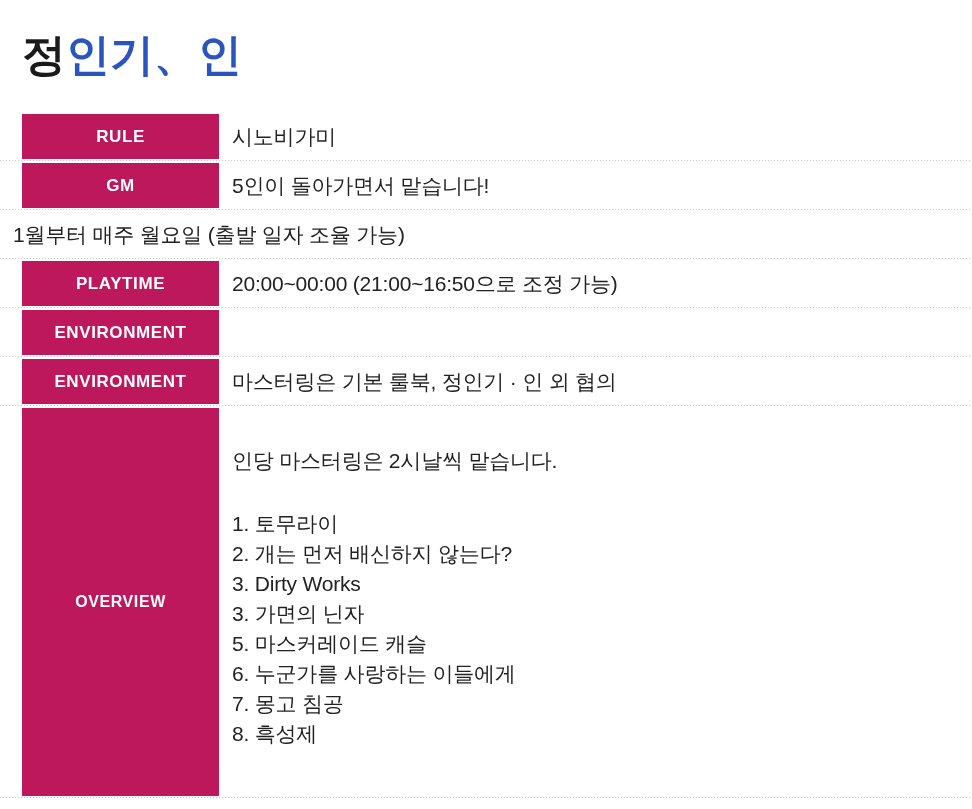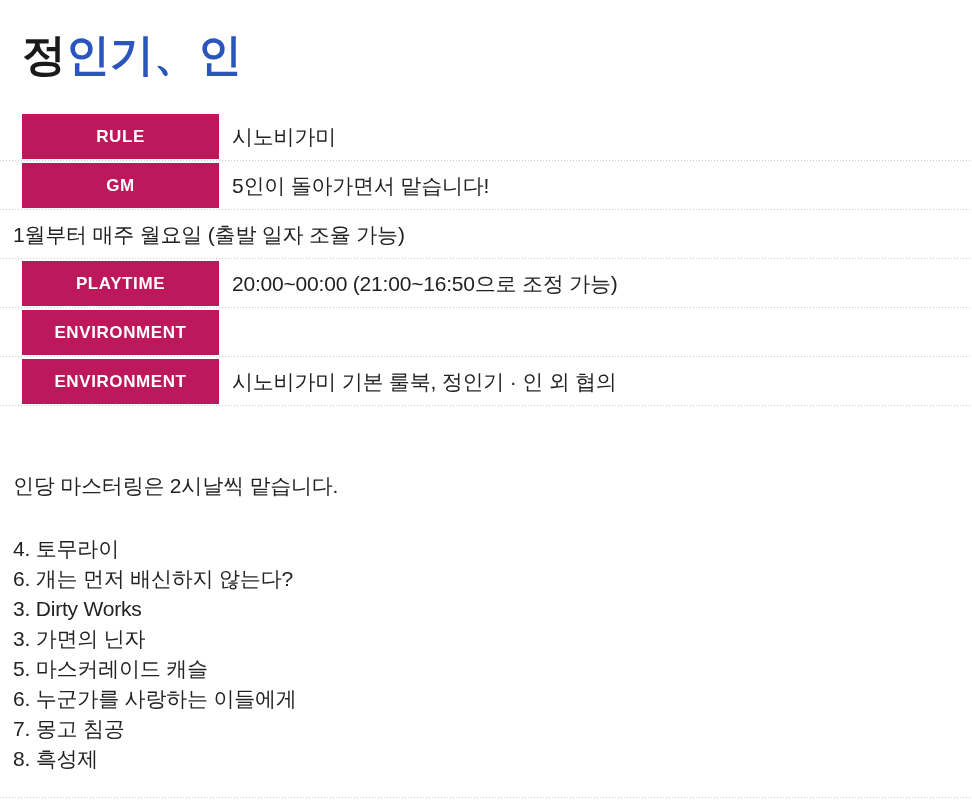--- a/index.html
+++ b/index.html
@@ -112,21 +112,20 @@
   }
   .row-overview .value-cell {
     align-items: flex-start;
     padding-top: 44px;
   }
   .overview-body {
     font-size: 21px;
     color: #222222;
     line-height: 1.0;
     letter-spacing: -0.2px;
-    margin-top: 25px;
   }
   .overview-intro {
     margin: 0 0 38px 0;
     white-space: nowrap;
   }
   .overview-list {
     margin: 0;
     padding: 0;
     list-style: none;
   }
@@ -164,30 +163,31 @@
       <div class="label-cell">PLAYTIME</div>
       <div class="value-cell">20:00~00:00 (21:00~16:50으로 조정 가능)</div>
     </div>
 
     <div class="row row-compact">
       <div class="label-cell">ENVIRONMENT</div>
     </div>
 
     <div class="row row-compact">
       <div class="label-cell">ENVIRONMENT</div>
-      <div class="value-cell">시노비가미 기본 룰북, 정인기 · 인 외 협의</div>
+      <div class="value-cell">마스터링은 기본 룰북, 정인기 · 인 외 협의</div>
     </div>
 
     <div class="row row-overview">
+      <div class="label-cell">OVERVIEW</div>
       <div class="value-cell">
         <div class="overview-body">
           <p class="overview-intro">인당 마스터링은 2시날씩 맡습니다.</p>
           <ul class="overview-list">
-            <li>4. 토무라이</li>
-            <li>6. 개는 먼저 배신하지 않는다?</li>
+            <li>1. 토무라이</li>
+            <li>2. 개는 먼저 배신하지 않는다?</li>
             <li>3. Dirty Works</li>
             <li>3. 가면의 닌자</li>
             <li>5. 마스커레이드 캐슬</li>
             <li>6. 누군가를 사랑하는 이들에게</li>
             <li>7. 몽고 침공</li>
             <li>8. 흑성제</li>
           </ul>
         </div>
       </div>
     </div>

